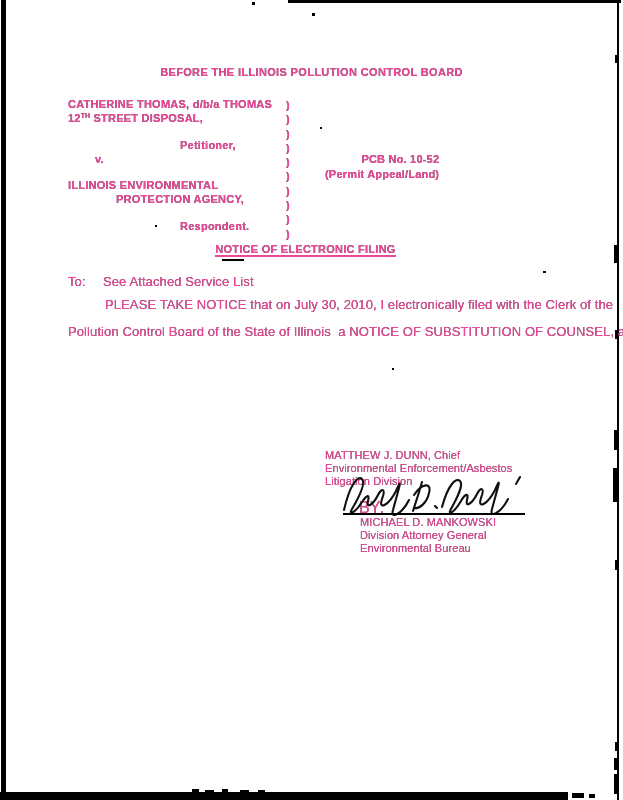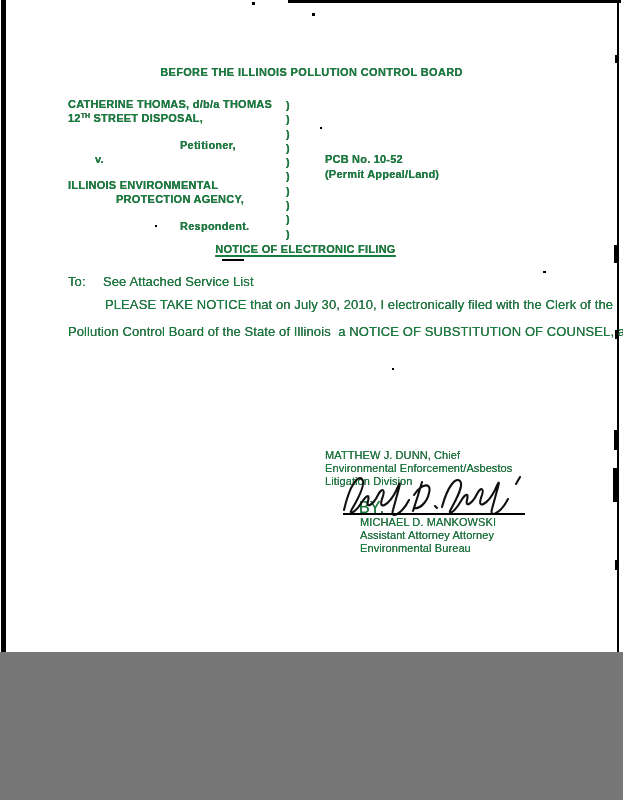--- a/index.html
+++ b/index.html
@@ -1,36 +1,36 @@
 <!DOCTYPE html>
 <html><head>
 <meta charset="utf-8">
 <style>
   html,body{margin:0;padding:0;background:#777;}
   #page{
     position:relative;
-    width:623px;height:652px;
+    width:623px;height:800px;
     background:#fff;
     overflow:hidden;
     font-family:"Liberation Sans","DejaVu Sans",sans-serif;
-    color:#15803d;
+    color:#ec4899;
   }
   .line{position:absolute;white-space:pre;text-shadow:0 0 .45px rgba(0,0,0,.75);}
   .fs11{font-size:16px;letter-spacing:.15px;padding-left:36px;}
   .fs115{font-size:13px;letter-spacing:.1px;}
   .cap{font-size:11px;font-weight:bold;letter-spacing:.25px;}
   .sup{font-size:7px;vertical-align:4px;letter-spacing:0;}
   .center{left:0;width:623px;text-align:center;}
   .u{text-decoration:underline;text-decoration-thickness:1.6px;text-underline-offset:2px;}
   .stack{position:absolute;text-shadow:0 0 .45px rgba(0,0,0,.75);}
   .stack div{white-space:pre;}
   .brackets{line-height:14.3px;font-size:11px;font-weight:bold;}
   .lh13{line-height:13px;font-size:11px;letter-spacing:.1px;}
   .lh132{line-height:13.2px;font-size:11px;letter-spacing:.1px;}
-  .lh145{line-height:14.5px;font-size:11px;font-weight:bold;letter-spacing:.2px;}
+  .lh145{line-height:14.5px;font-size:11px;font-weight:bold;letter-spacing:.2px;text-align:right;}
   .bar{position:absolute;background:#000;}
   .speck{position:absolute;background:#000;}
   .sigline{position:absolute;background:#000;height:1.6px;}
   svg.sig{position:absolute;}
 </style>
 </head>
 <body>
 
 <div id="page">
 
@@ -111,18 +111,18 @@
       <path d="M8,40 C14,14 22,5 26,9 C30,13 23,27 16,39 C12,46 19,43 26,32 C30,26 34,23 32,31 C30,39 37,35 42,25 C46,17 50,19 46,29 C42,41 53,35 60,21 C63,14 65,10 63,18 L57,40 C54,50 66,44 73,30"></path>
       <path d="M86,12 C82,26 79,35 77,41 M78,25 C86,13 96,12 93,23 C91,33 83,39 79,38 M99,36 l2,2"></path>
       <path d="M106,37 C112,15 120,7 124,11 C128,15 121,28 115,39 C111,46 118,43 125,31 C129,24 133,22 131,30 C129,38 136,34 141,24 C145,16 149,18 145,28 C141,40 152,34 159,20 C162,13 164,9 162,17 L156,39 C153,49 165,43 172,29"></path>
       <path d="M180,14 L184,7"></path>
     </g>
   </svg>
   <div class="sigline" style="left:343px;top:513px;width:182px;"></div>
 
   <div class="stack lh132" style="left:360px;top:516px;">
     <div>MICHAEL D. MANKOWSKI</div>
-    <div>Assistant Attorney Attorney</div>
+    <div>Division Attorney General</div>
     <div>Environmental Bureau</div>
   </div>
 
 
 </div>
 
 </body></html>

